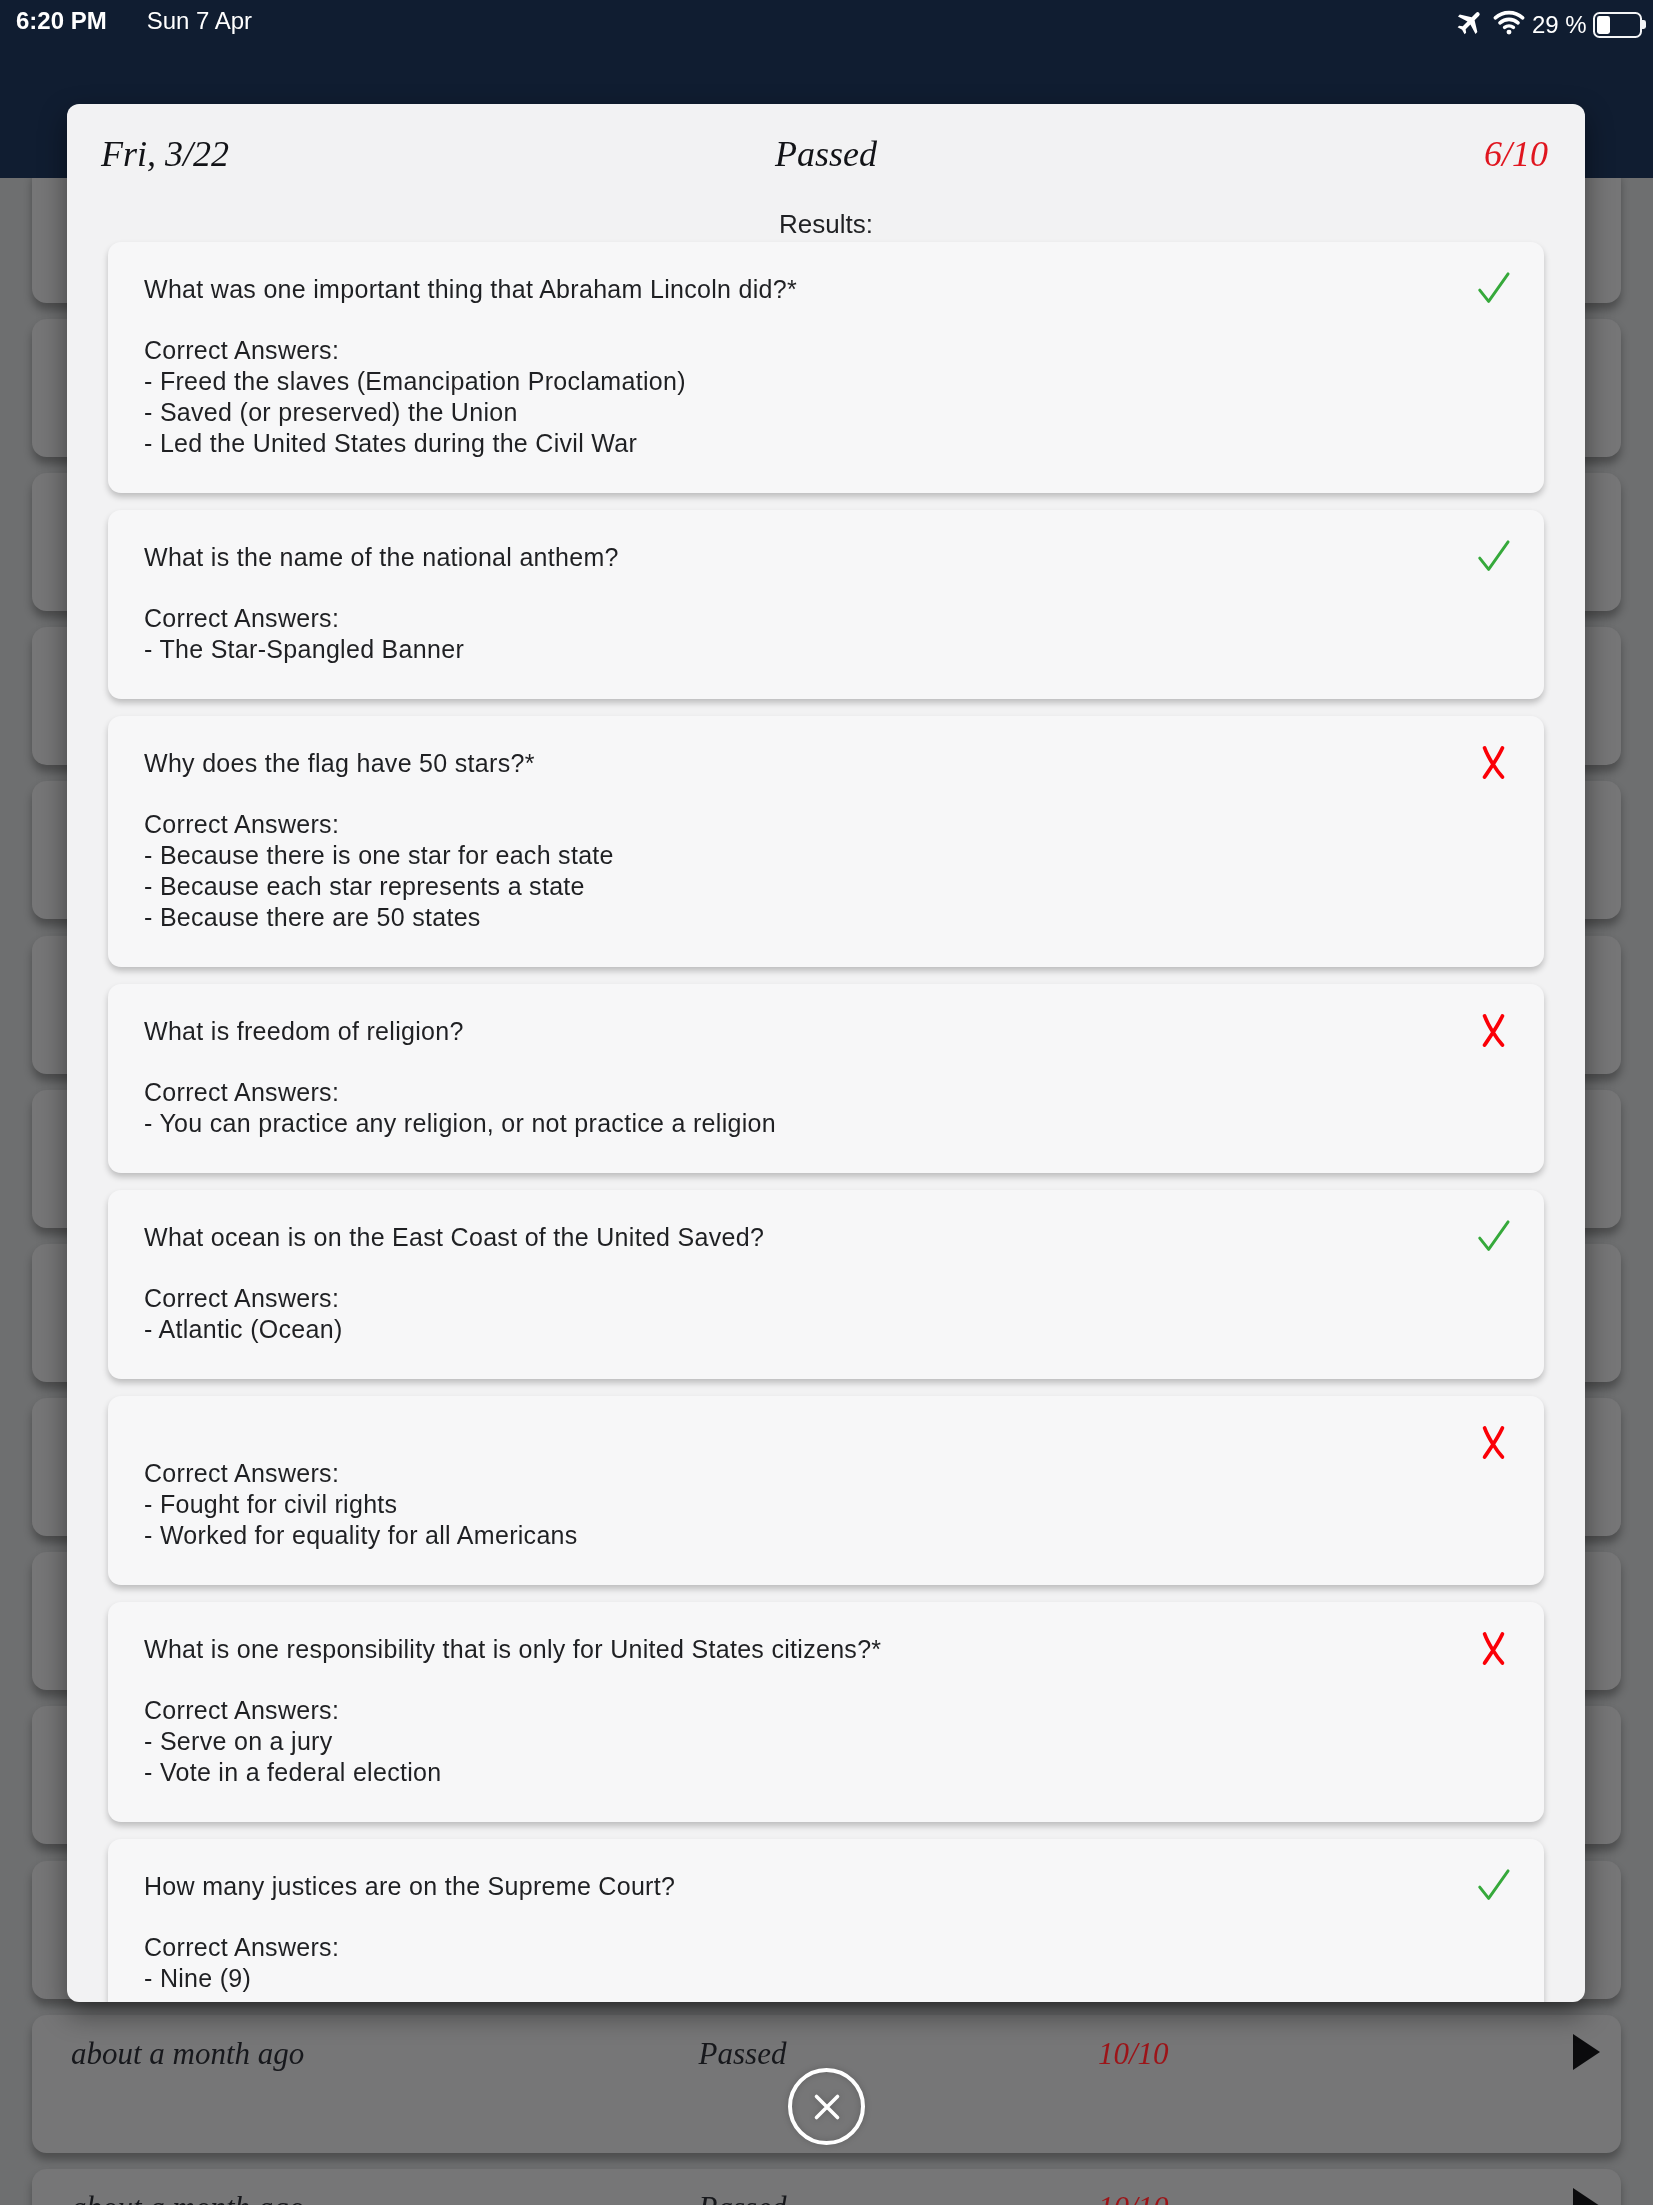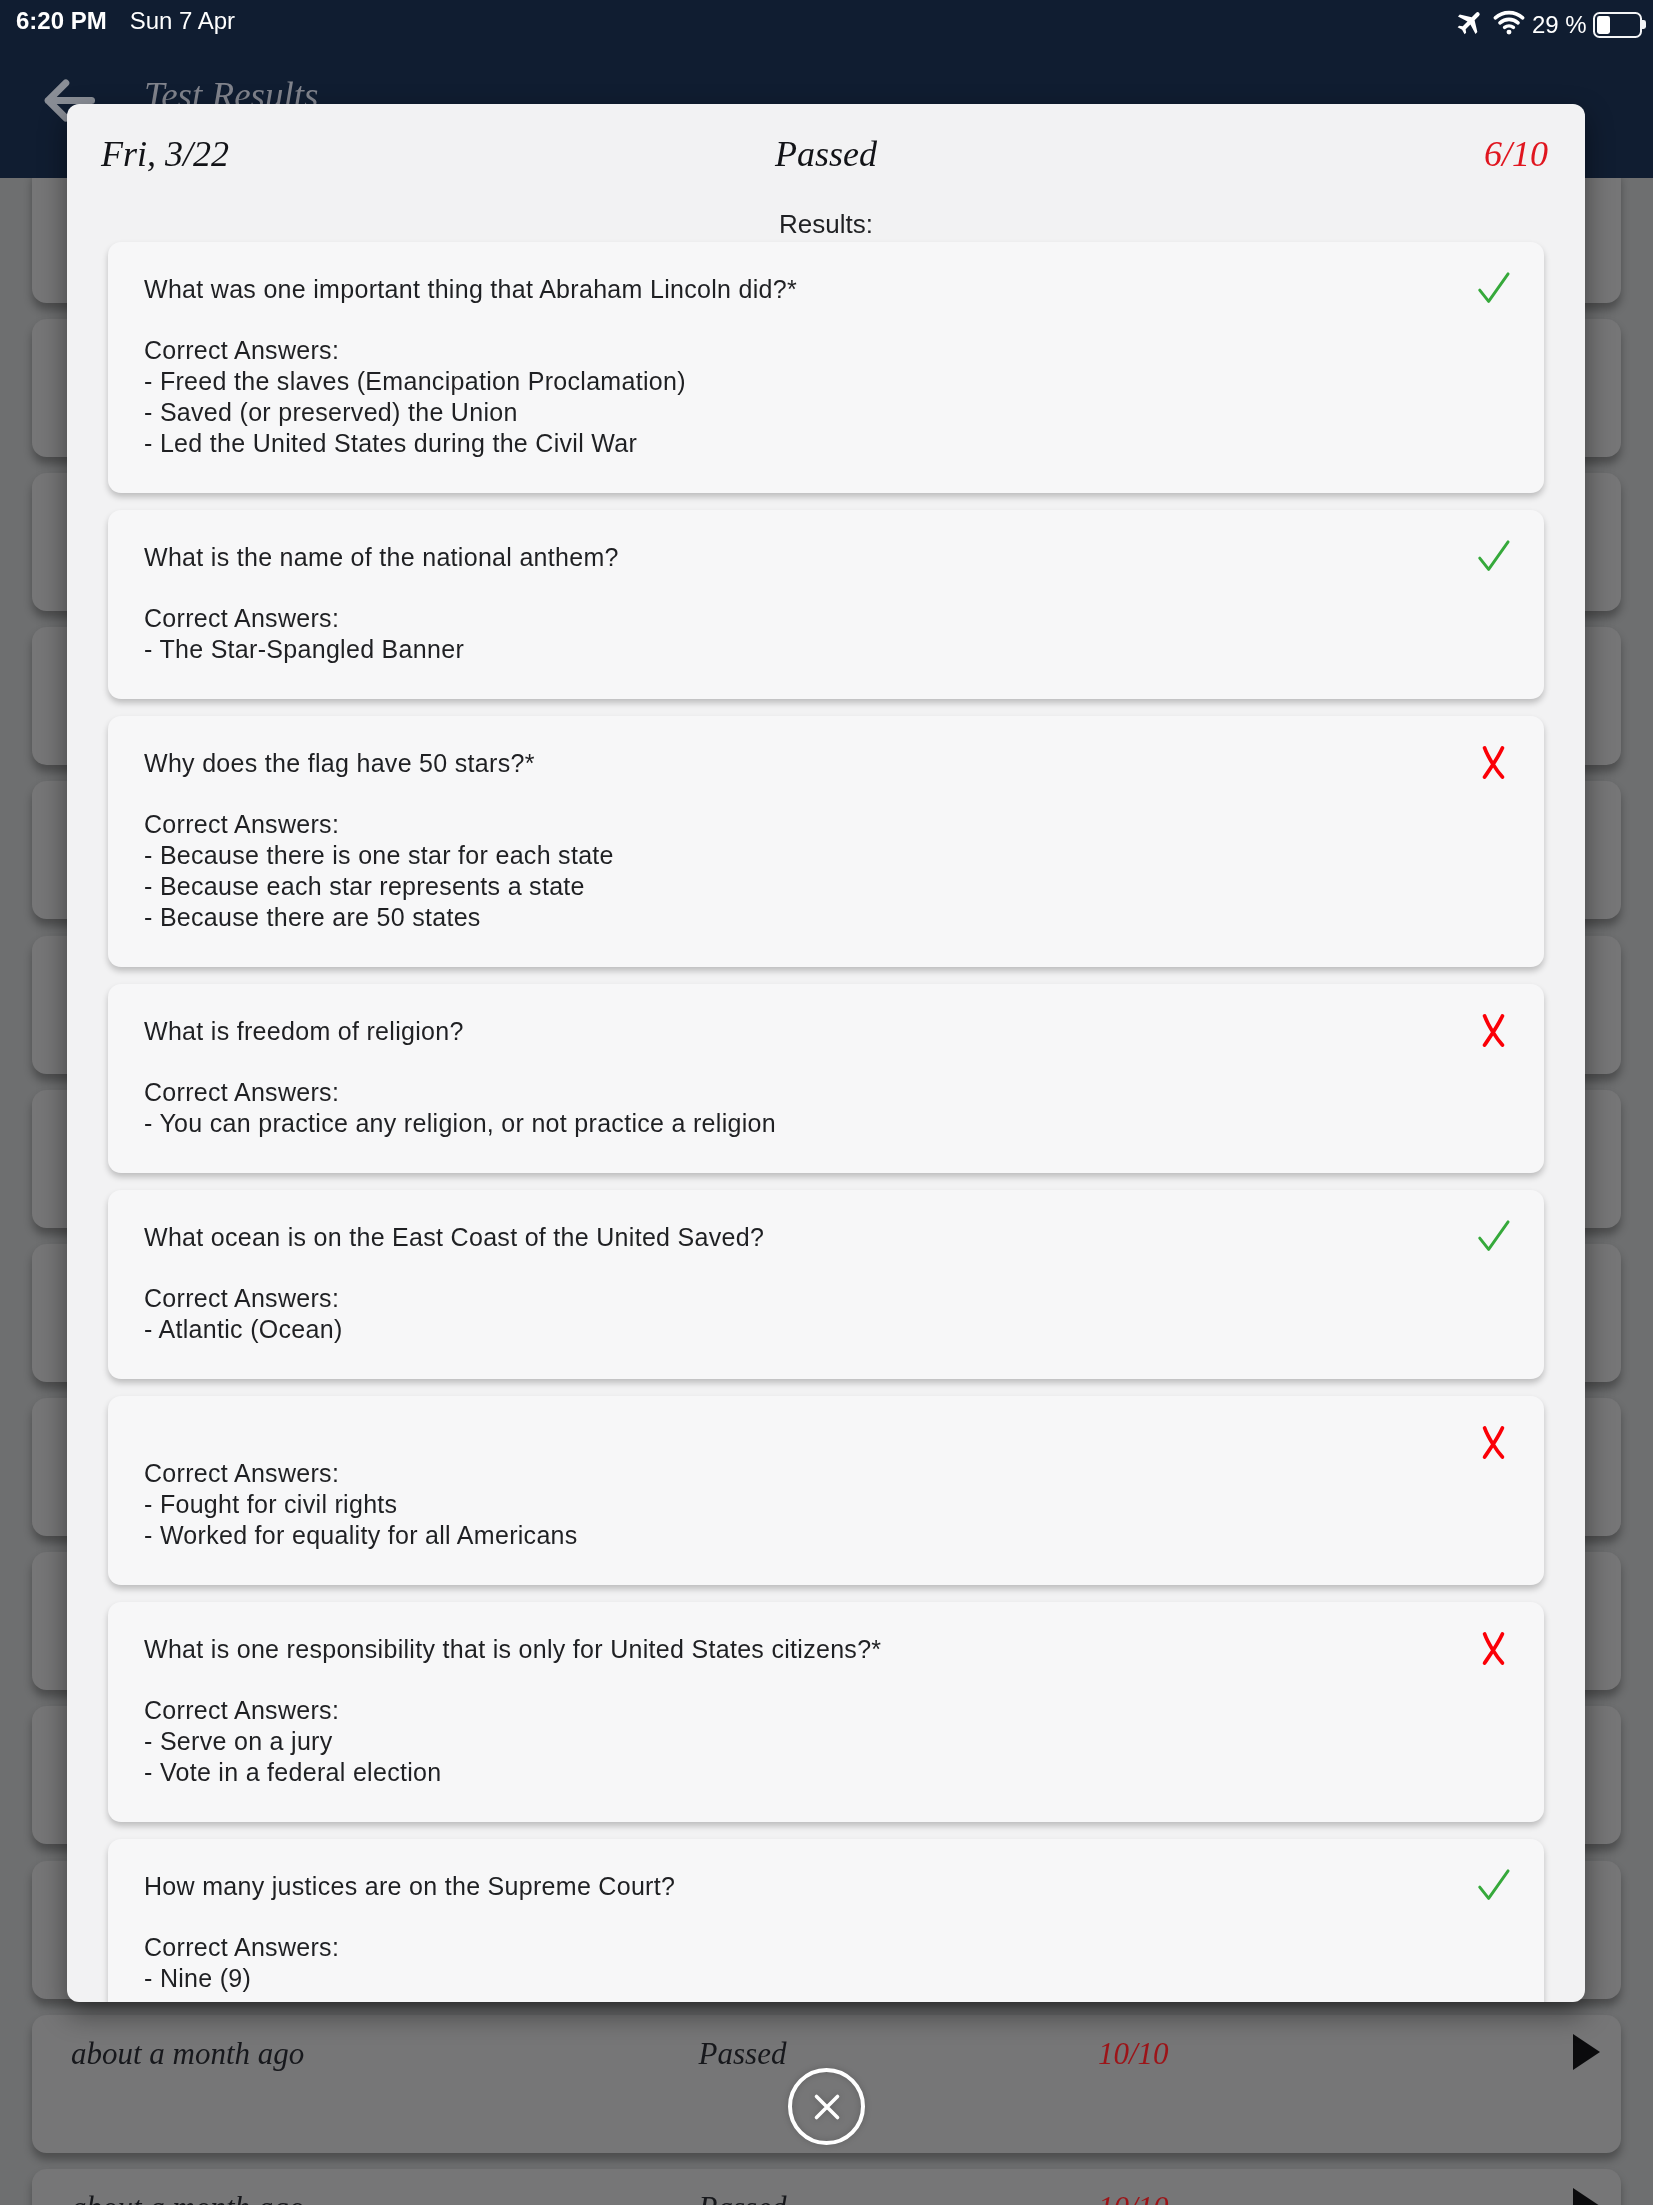--- a/index.html
+++ b/index.html
@@ -5,21 +5,21 @@
   html,body{margin:0;padding:0;}
   body{
     width:1653px;height:2205px;position:relative;overflow:hidden;
     background:#6E6F70;
     font-family:"Liberation Sans", sans-serif;
     -webkit-font-smoothing:antialiased;
   }
   
   .chrome{position:absolute;top:0;left:0;width:1653px;height:178px;background:#101D31;z-index:5;}
   .status-bar{position:absolute;top:0;left:0;width:1653px;height:42px;color:#FFFFFF;font-size:24px;}
-  .sb-left{position:absolute;left:16px;top:6.5px;display:flex;gap:23px;align-items:center;}
+  .sb-left{position:absolute;left:16px;top:6.5px;display:flex;gap:40px;align-items:center;}
   .sb-right{position:absolute;right:11.3px;top:6.5px;display:flex;gap:6px;align-items:center;}
   .sb-time{font-weight:600;}
   .sb-icon{display:inline-block;}
   .battery{position:relative;width:45px;height:22px;border:2.4px solid #F3F4F6;border-radius:6.5px;}
   .battery .fill{position:absolute;left:2.4px;top:2.4px;bottom:2.4px;width:13px;background:#FFFFFF;border-radius:2.4px;}
   .battery .tip{position:absolute;right:-6.5px;top:5.7px;width:4px;height:9px;background:#F3F4F6;border-radius:0 2.4px 2.4px 0;}
   .nav-row{position:absolute;top:63px;left:0;width:1653px;height:73px;}
   .back-btn{position:absolute;left:36px;top:4.8px;width:65px;height:65px;cursor:pointer;}
   .nav-title{position:absolute;left:144px;top:11.3px;font-family:"Liberation Serif", serif;font-style:italic;
     font-size:37px;color:#80838C;}
@@ -108,28 +108,20 @@
           <circle cx="12" cy="17.6" r="1.8" fill="#FFFFFF"></circle>
         </svg>
       </span>
       <span>29 %</span>
       <span class="battery">
         <span class="fill"></span>
           <span class="tip"></span>
       </span>
     </div>
   </div>
-  <div class="nav-row">
-    <div class="back-btn">
-      <svg width="65" height="65" viewBox="0 0 24 24">
-        <path d="M20.5 12H4.5M11 5.5 4.5 12l6.5 6.5" fill="none" stroke="#8A8E96" stroke-width="2.6" stroke-linecap="round" stroke-linejoin="round"></path>
-      </svg>
-    </div>
-    <div class="nav-title">Test Results</div>
-  </div>
 </div>
 
 <div class="modal">
   <div class="m-date">Fri, 3/22</div>
   <div class="m-status">Passed</div>
   <div class="m-score">6/10</div>
   <div class="m-results">Results:</div>
   <div class="cards">
   <div class="card correct">
     <div class="q">What was one important thing that Abraham Lincoln did?*</div>

